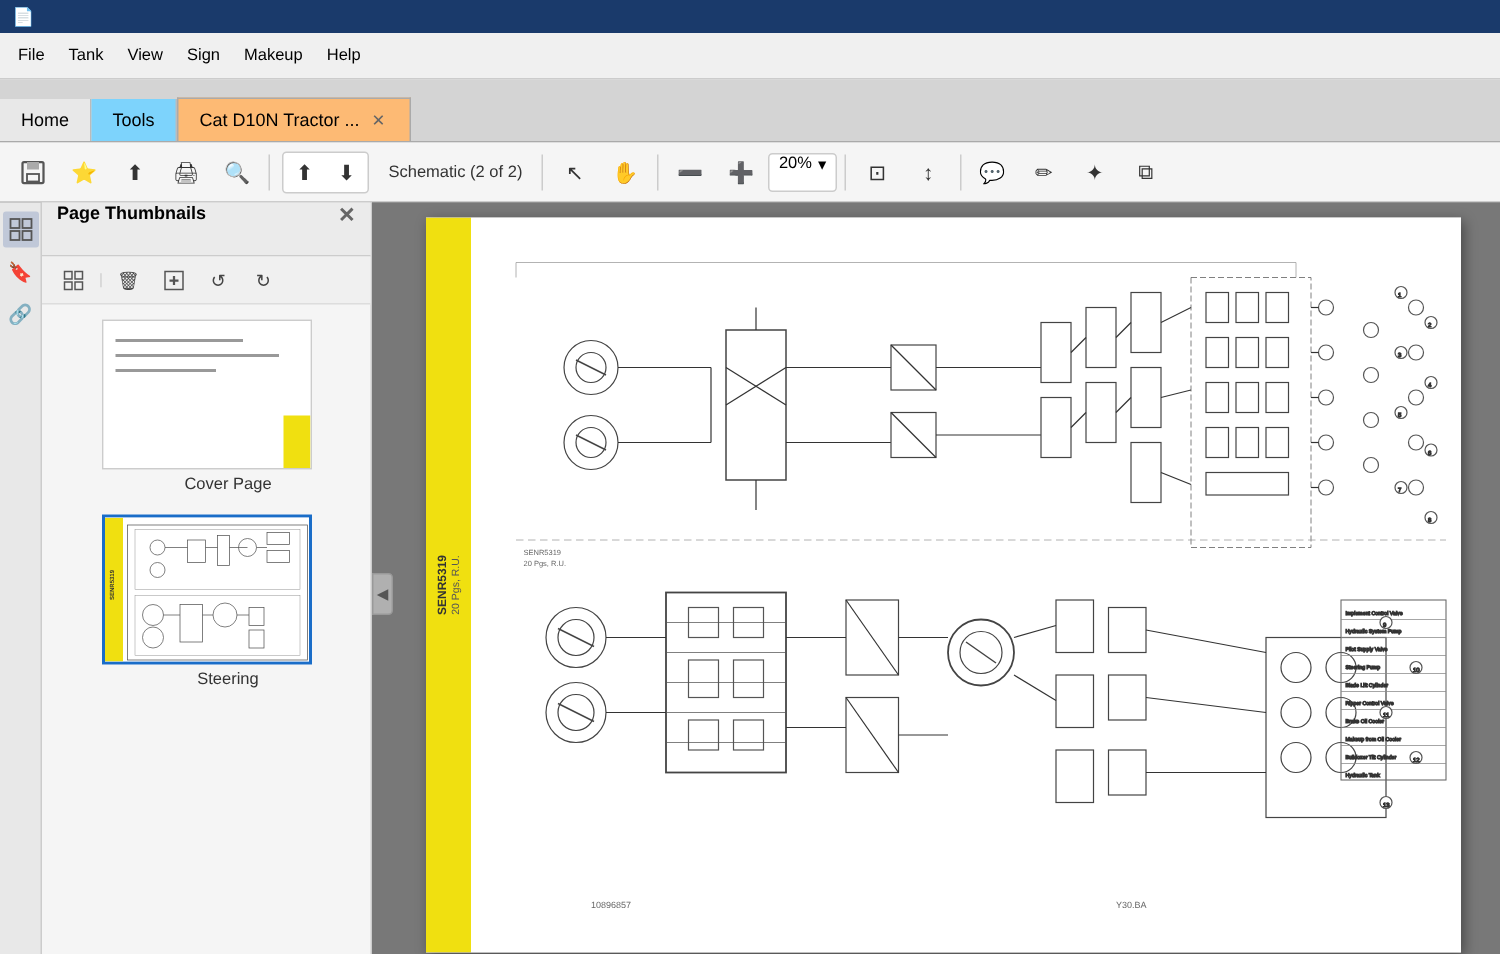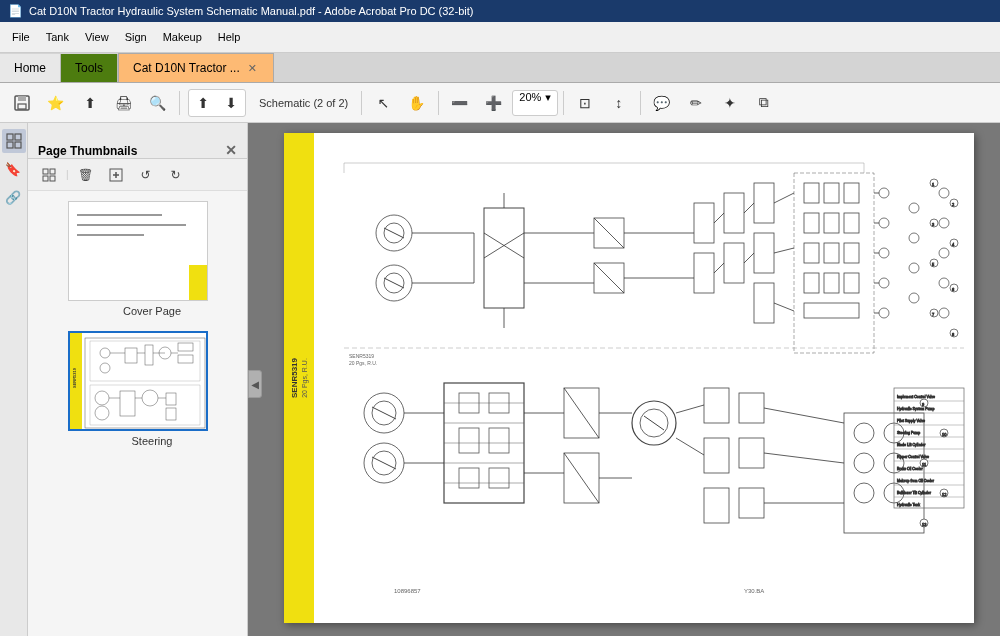--- a/index.html
+++ b/index.html
@@ -28,36 +28,36 @@
     }
     .menu-item {
       padding: 2px 8px;
       cursor: pointer;
       font-size: 11px;
     }
 
     
     .tab-bar {
       background: #d4d4d4;
-      height: 30px;
+      height: 42px;
       display: flex;
       align-items: flex-end;
       padding: 0 0;
       border-bottom: 1px solid #aaa;
     }
     .tab {
       height: 28px;
       padding: 0 14px;
       display: flex;
       align-items: center;
       font-size: 12px;
       cursor: pointer;
       border-right: 1px solid #bbb;
       gap: 6px;
-      background: #4d7c0f;
+      background: #7dd3fc;
     }
     .tab.active {
       background: #fdba74;
       border-top: 1px solid #aaa;
       border-left: 1px solid #aaa;
       border-right: 1px solid #aaa;
       border-bottom: none;
       height: 29px;
     }
     .tab-home { background: #e8e8e8; }
@@ -159,21 +159,21 @@
     .thumbnails-panel {
       width: 220px;
       background: #f5f5f5;
       border-right: 1px solid #ccc;
       display: flex;
       flex-direction: column;
     }
     .panel-header {
       height: 36px;
       display: flex;
-      align-items: flex-end;
+      align-items: flex-start;
       padding: 0 10px;
       border-bottom: 1px solid #ccc;
       font-size: 12px;
       font-weight: bold;
       justify-content: space-between;
       background: #ebebeb;
     }
     .panel-header-title { font-size: 12px; font-weight: bold; }
     .panel-close { cursor: pointer; font-size: 14px; color: #666; }
     .panel-toolbar {
@@ -273,21 +273,20 @@
       right: 0;
       bottom: 0;
       background: white;
     }
   </style>
 </head>
 <body>
 
 <div class="title-bar">
   <span class="title-bar-icon">📄</span>
-  <span>Cat D10N Tractor Hydraulic System Schematic Manual.pdf - Adobe Acrobat Pro DC (32-bit)</span>
 </div>
 
 <div class="menu-bar">
   <span class="menu-item">File</span>
   <span class="menu-item">Tank</span>
   <span class="menu-item">View</span>
   <span class="menu-item">Sign</span>
   <span class="menu-item">Makeup</span>
   <span class="menu-item">Help</span>
 </div>

